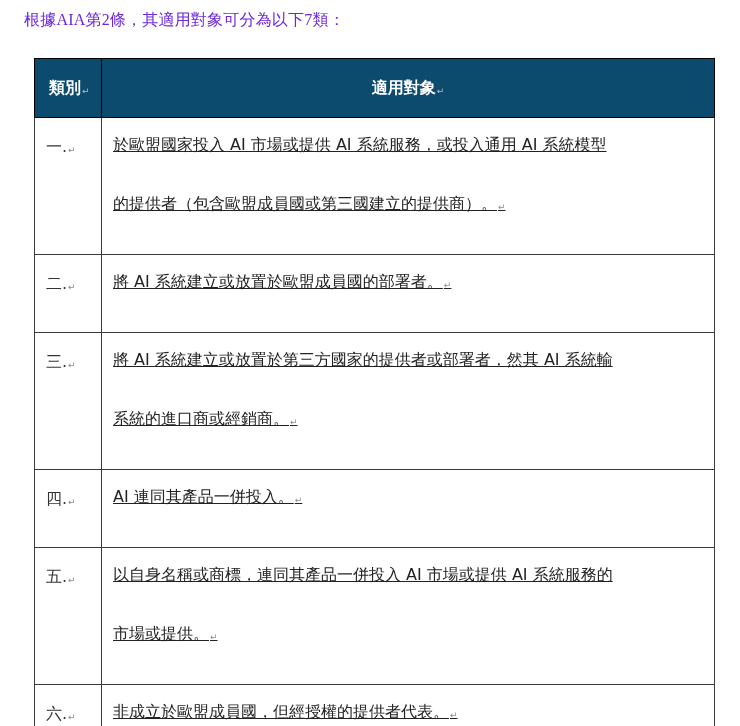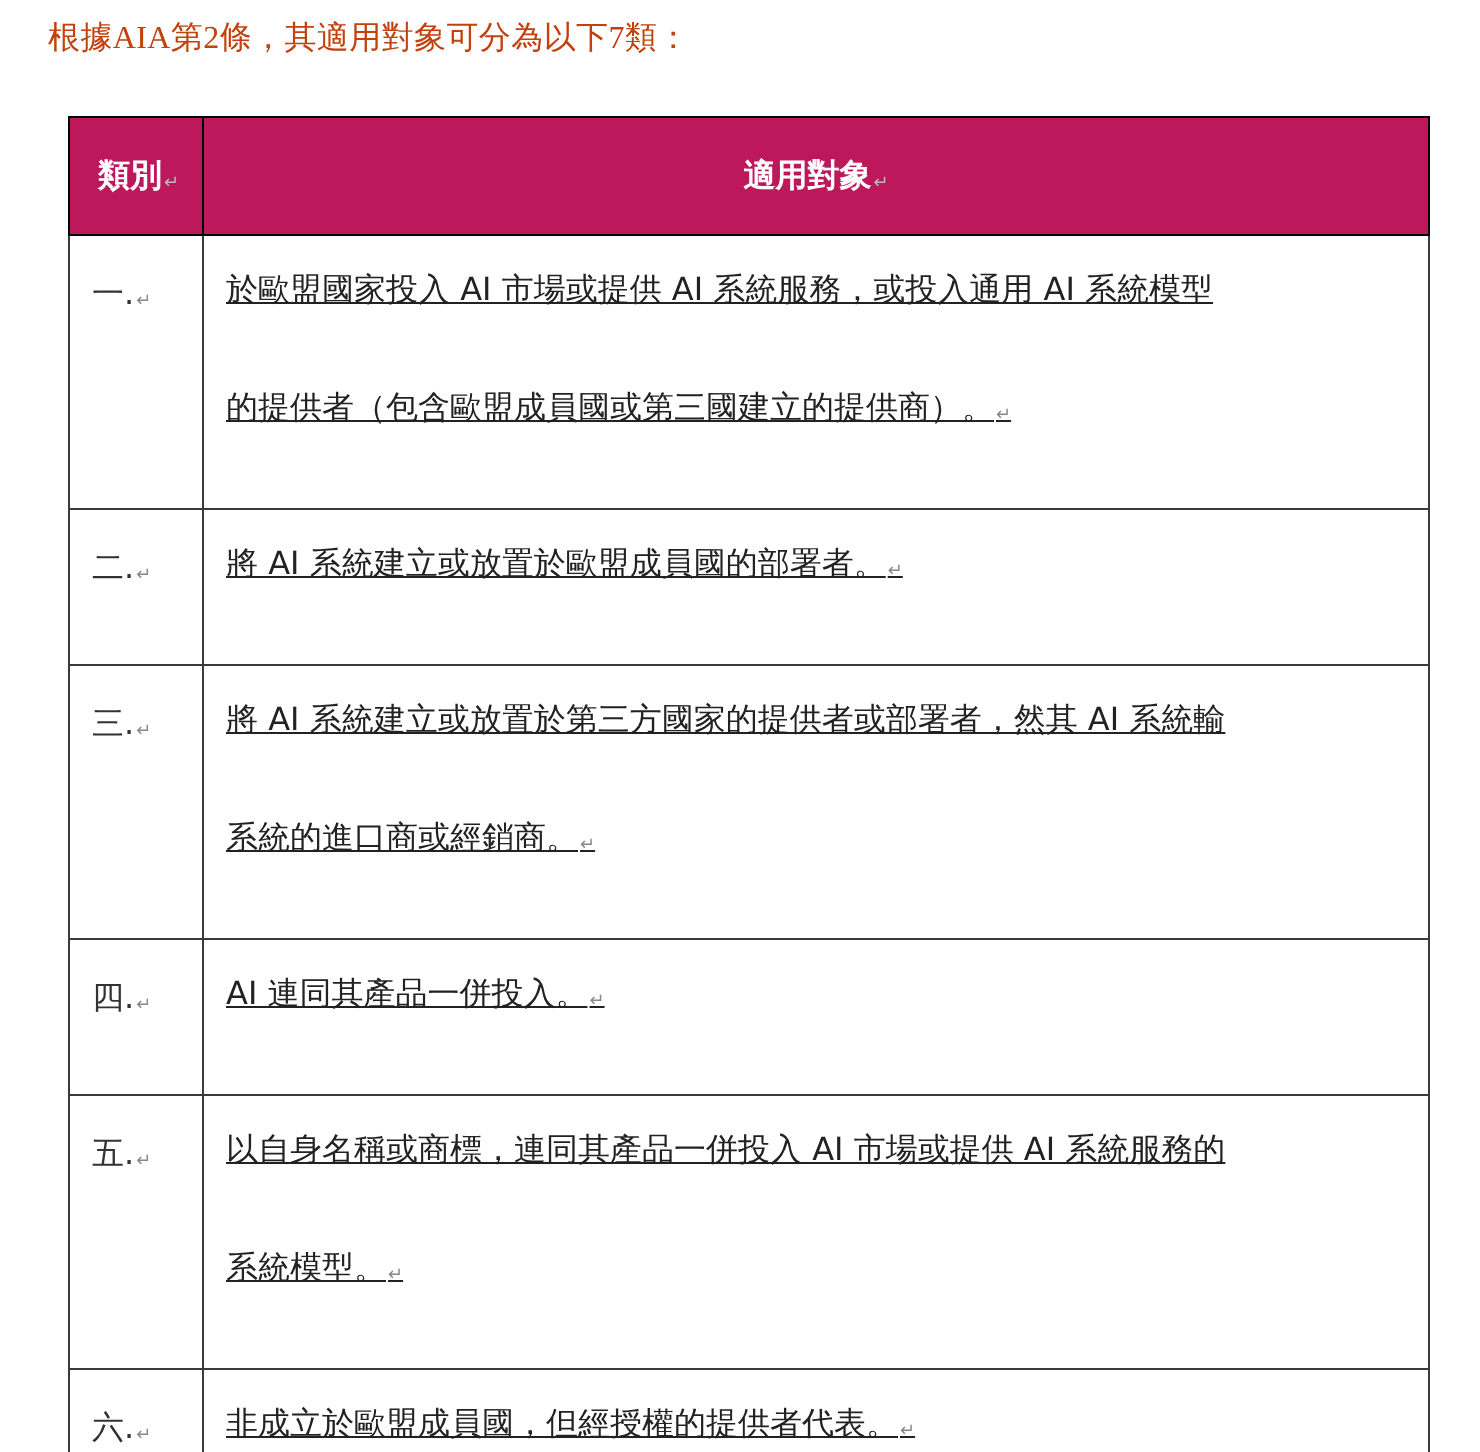--- a/index.html
+++ b/index.html
@@ -15,39 +15,39 @@
       font-family: "Liberation Serif", "DejaVu Serif", serif;
       color: #111111;
     }
     .intro {
       position: absolute;
       left: 24px;
       top: 9px;
       font-size: 16px;
       line-height: 22px;
       letter-spacing: 0.2px;
-      color: #c2410c;
+      color: #6d28d9;
     }
     .doc-table {
       position: absolute;
       left: 34px;
       top: 58px;
       width: 680px;
       border-collapse: collapse;
       table-layout: fixed;
     }
     .doc-table td, .doc-table th {
       border: 1px solid #3a3a3a;
       padding: 0;
       vertical-align: top;
     }
     .doc-table col.c1 { width: 67px; }
     .doc-table col.c2 { width: 613px; }
     .doc-table thead th {
-      background: #be185d;
+      background: #0c4a6e;
       color: #ffffff;
       height: 58px;
       font-family: "DejaVu Sans", "Liberation Sans", sans-serif;
       font-weight: bold;
       font-size: 16px;
       vertical-align: middle;
       border-color: #000;
     }
     .doc-table thead th.h-cat {
       text-align: left;
@@ -130,21 +130,21 @@
     <tr class="r-single">
       <td class="cat-cell"><span>四.</span><span class="pmark">↵</span></td>
       <td class="target-cell">
         <span class="line"><span>AI 連同其產品一併投入。</span><span class="pmark">↵</span></span>
       </td>
     </tr>
     <tr class="r-double">
       <td class="cat-cell"><span>五.</span><span class="pmark">↵</span></td>
       <td class="target-cell">
         <span class="line"><span>以自身名稱或商標，連同其產品一併投入 AI 市場或提供 AI 系統服務的</span></span>
-        <span class="line"><span>系統模型。</span><span class="pmark">↵</span></span>
+        <span class="line"><span>市場或提供。</span><span class="pmark">↵</span></span>
       </td>
     </tr>
     <tr class="r-single">
       <td class="cat-cell"><span>六.</span><span class="pmark">↵</span></td>
       <td class="target-cell">
         <span class="line"><span>非成立於歐盟成員國，但經授權的提供者代表。</span><span class="pmark">↵</span></span>
       </td>
     </tr>
 
   </tbody>

